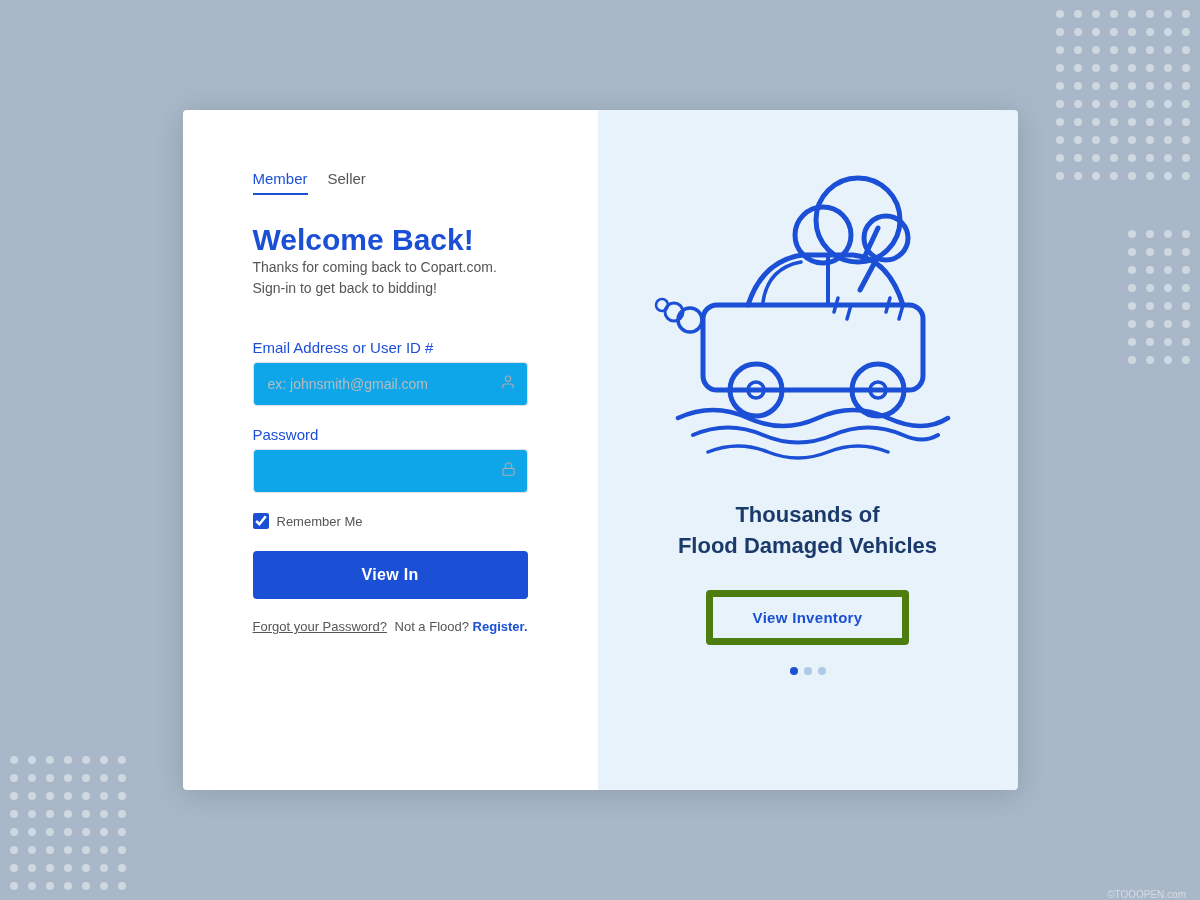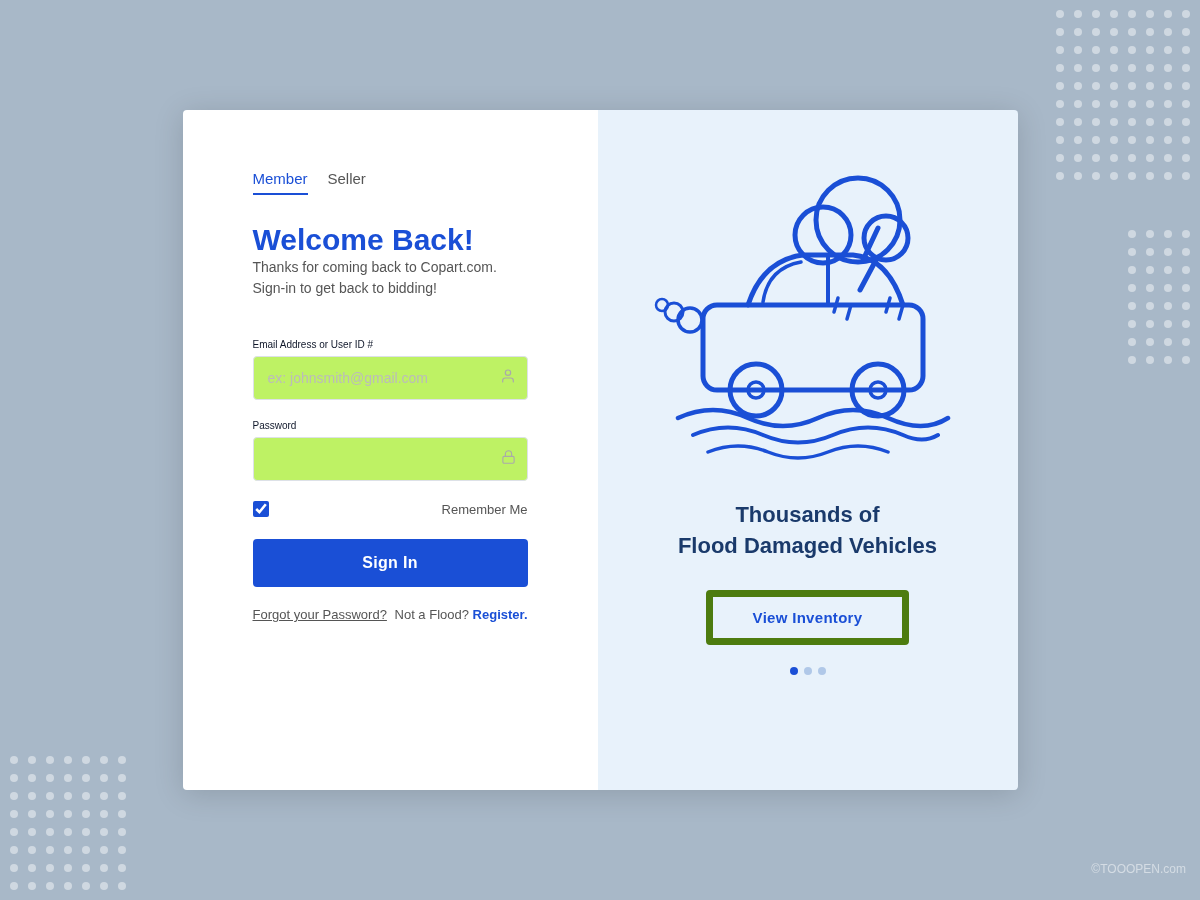--- a/index.html
+++ b/index.html
@@ -94,60 +94,59 @@
       color: #555;
       line-height: 1.5;
       margin-bottom: 40px;
     }
 
     .form-group {
       margin-bottom: 20px;
     }
 
     .form-label {
-      font-size: 10px;
-      color: #0f172a;
+      font-size: 15px;
+      color: #1d4ed8;
       margin-bottom: 6px;
       display: block;
     }
 
     .input-wrapper {
       position: relative;
     }
 
     .form-input {
       width: 100%;
       height: 44px;
       border: 1px solid #dde1e7;
       border-radius: 4px;
       padding: 0 40px 0 14px;
       font-size: 14px;
       color: #333;
       outline: none;
-      background: #bef264;
+      background: #0ea5e9;
     }
     .form-input::placeholder {
       color: #bbb;
     }
 
     .input-icon {
       position: absolute;
       right: 12px;
       top: 50%;
       transform: translateY(-50%);
       color: #aaa;
       font-size: 16px;
     }
 
     .remember-row {
       display: flex;
       align-items: center;
       gap: 8px;
       margin-bottom: 22px;
-      justify-content: space-between;
     }
 
     .checkbox {
       width: 16px;
       height: 16px;
       accent-color: #1a4fd6;
       cursor: pointer;
     }
 
     .remember-label {
@@ -237,23 +236,23 @@
       border-radius: 50%;
       background: #1a4fd6;
     }
     .dot-ind:not(:first-child) {
       background: #b0c8e8;
     }
 
     
     .watermark {
       position: absolute;
-      bottom: 24px;
+      bottom: 0;
       right: 14px;
-      font-size: 12px;
+      font-size: 10px;
       color: rgba(255,255,255,0.5);
     }
   </style>
 </head>
 <body>
 
 <div class="dots-pattern dots-top-right">
   <div class="dot"></div>
     <div class="dot"></div>
     <div class="dot"></div>
@@ -470,21 +469,21 @@
           </svg>
         </span>
       </div>
     </div>
 
     <div class="remember-row">
       <input type="checkbox" class="checkbox" id="rememberMe" checked="" style="">
       <label class="remember-label" for="rememberMe">Remember Me</label>
     </div>
 
-    <button class="sign-in-btn">Sign In</button>
+    <button class="sign-in-btn">View In</button>
 
     <div class="footer-links">
       <a class="forgot-link">Forgot your Password?</a>
       <span class="register-text">
         <span>Not a Flood?</span>
         <a class="register-link">Register.</a>
       </span>
     </div>
 
   </div>

